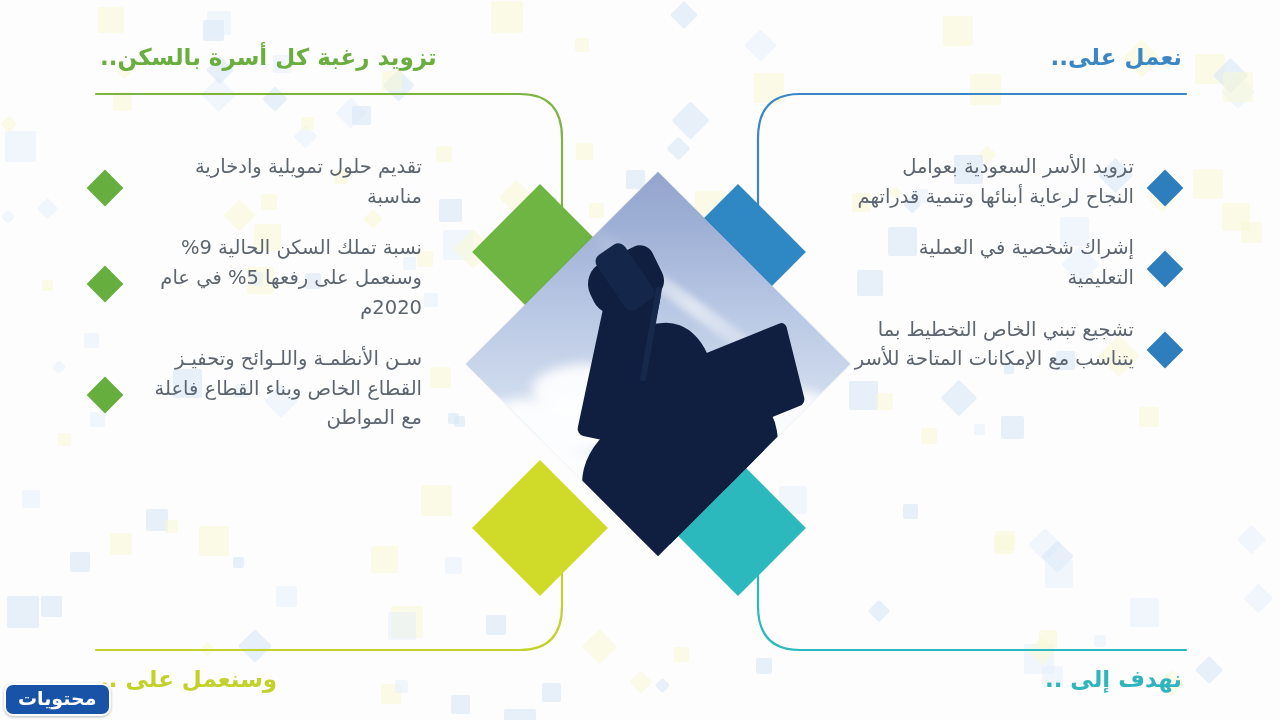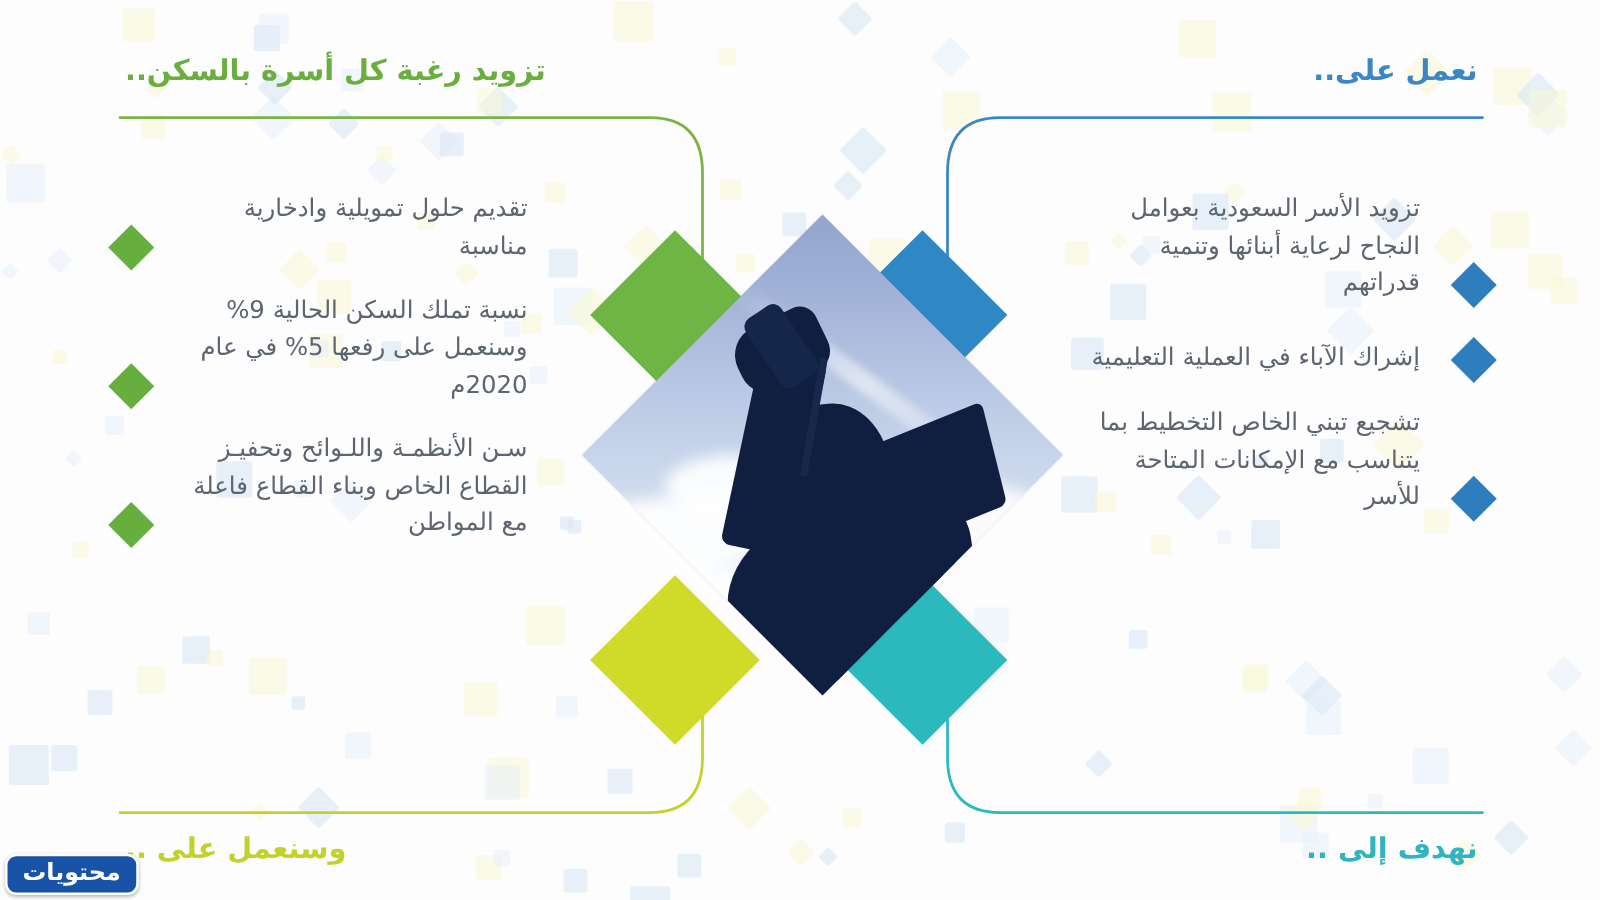--- a/index.html
+++ b/index.html
@@ -55,27 +55,27 @@
   #heading-top-right { top: 44px; right: 98px; color: #3B86C4; }
   #heading-top-left  { top: 44px; left: 100px; color: #6AAE3F; }
   #heading-bottom-left  { bottom: 28px; left: 100px; color: #C3D22B; }
   #heading-bottom-right { bottom: 28px; right: 98px; color: #30B4BE; }
 
   
   .column {
     position: absolute;
     width: 330px;
   }
-  #column-right { top: 152px; right: 88px; }
+  #column-right { top: 152px; right: 102px; }
   #column-left  { top: 152px; left: 92px; }
 
   .bullet-row {
     display: flex;
-    align-items: flex-end;
-    gap: 30px;
+    align-items: center;
+    gap: 18px;
     margin-bottom: 22px;
   }
   #column-left .bullet-row { flex-direction: row-reverse; }
 
   .bullet-diamond {
     flex: 0 0 auto;
     width: 26px;
     height: 26px;
     transform: rotate(45deg);
     margin-top: 12px;
@@ -389,21 +389,21 @@
   <div class="heading" id="heading-bottom-left">وسنعمل على ..</div>
   <div class="heading" id="heading-bottom-right">نهدف إلى ..</div>
 
   <div class="column" id="column-right">
     <div class="bullet-row">
       <span class="bullet-diamond blue"></span>
       <span class="bullet-text">تزويد الأسر السعودية بعوامل النجاح لرعاية أبنائها وتنمية قدراتهم</span>
     </div>
     <div class="bullet-row">
       <span class="bullet-diamond blue"></span>
-      <span class="bullet-text">إشراك الآباء في العملية التعليمية</span>
+      <span class="bullet-text">إشراك شخصية في العملية التعليمية</span>
     </div>
     <div class="bullet-row">
       <span class="bullet-diamond blue"></span>
       <span class="bullet-text">تشجيع تبني الخاص التخطيط بما يتناسب مع الإمكانات المتاحة للأسر</span>
     </div>
   </div>
 
   <div class="column" id="column-left">
     <div class="bullet-row">
       <span class="bullet-diamond green"></span>

